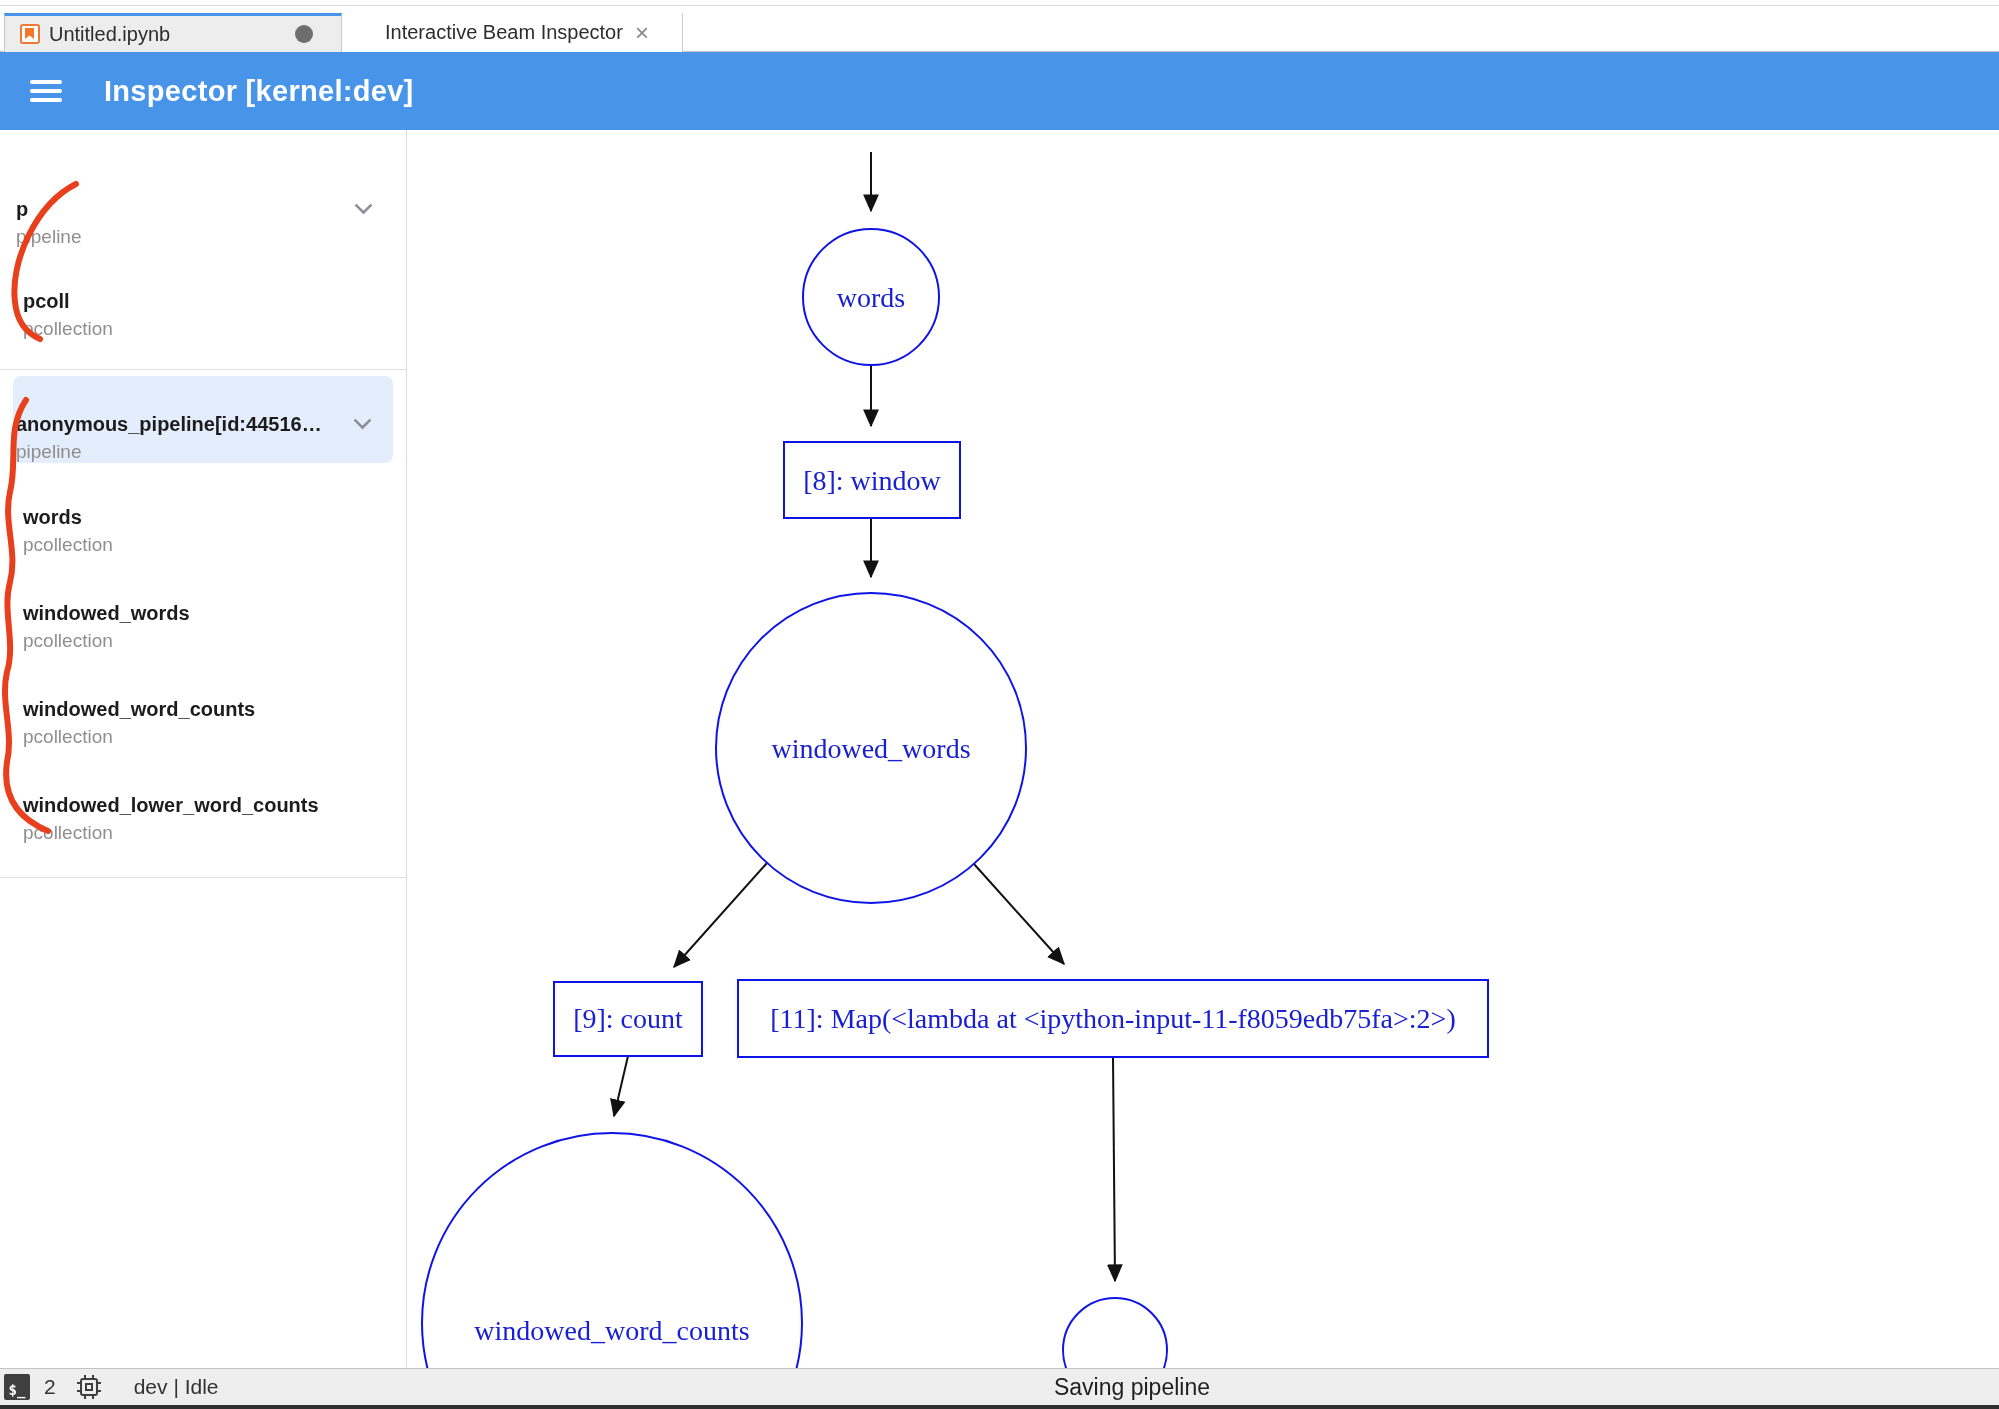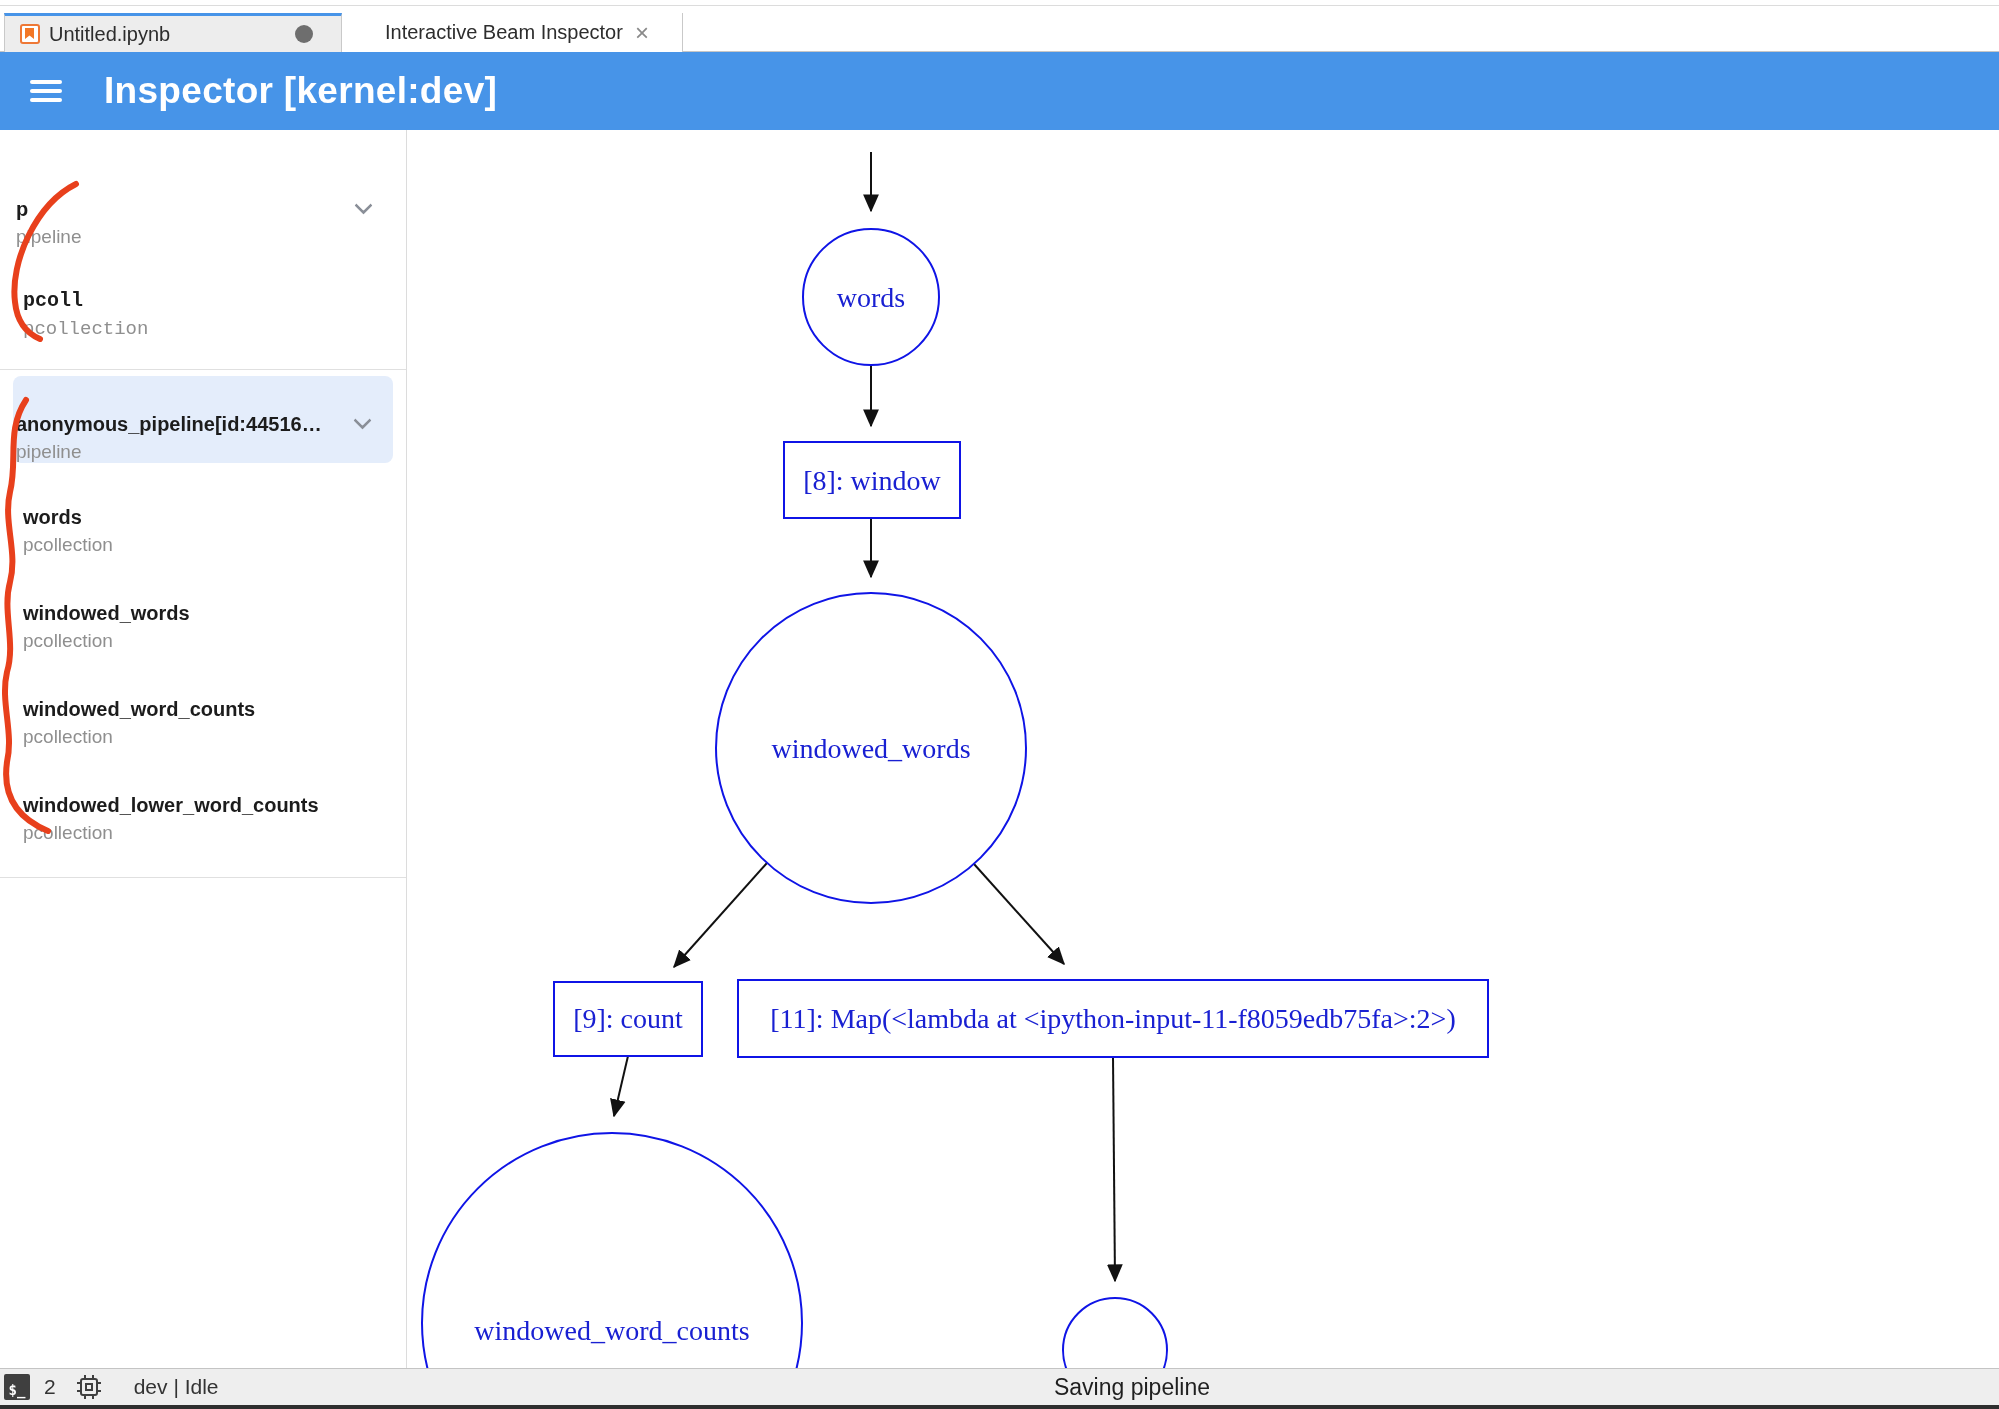--- a/index.html
+++ b/index.html
@@ -25,21 +25,21 @@
                    clip-path:polygon(0 0,100% 0,100% 100%,50% 68%,0 100%); }
   .dirty-dot { position:absolute; right:28px; top:50%; margin-top:-9px; width:18px; height:18px;
                border-radius:50%; background:#6e6e6e; }
   .close-x { margin-left:12px; color:#8a8a8a; font-size:24px; line-height:1; font-weight:400; }
 
   
   .appbar { position:absolute; left:0; top:52px; width:100%; height:78px; background:#4794e8;
             display:flex; align-items:center; }
   .hamburger { margin-left:30px; width:32px; cursor:pointer; }
   .hamburger span { display:block; width:32px; height:4px; background:#fff; border-radius:2px; margin:5px 0; }
-  .appbar-title { color:#fff; font-size:37px; font-weight:bold; margin-left:42px; letter-spacing:.3px; }
+  .appbar-title { color:#fff; font-size:29px; font-weight:bold; margin-left:42px; letter-spacing:.3px; }
 
   
   .content { position:absolute; left:0; top:130px; width:100%; height:1238px; background:#fff; overflow:hidden; }
 
   
   .sidebar { position:absolute; left:0; top:0; width:407px; height:100%; background:#fff;
              border-right:1px solid #dcdcdc; }
   .panel { border-bottom:1px solid #e0e0e0; }
   .panel-1 { margin-top:23px; padding:42px 0 26px 0; }
   .panel-2 { padding:6px 0 30px 0; }
@@ -112,21 +112,21 @@
 
     <div class="sidebar">
 
       <div class="panel panel-1">
         <div class="row toplevel">
           <div class="name">p</div>
           <div class="type">pipeline</div>
           <span class="chev"></span>
         </div>
         <div class="gap34"></div>
-        <div class="row childrow" style="margin-top:0;font-family:Liberation Mono, monospace;">
+        <div class="row childrow" style="margin-top:0;">
           <div class="name">pcoll</div>
           <div class="type">pcollection</div>
         </div>
       </div>
 
       <div class="panel panel-2">
         <div class="row selrow">
           <div class="name">anonymous_pipeline[id:44516…</div>
           <div class="type">pipeline</div>
           <span class="chev"></span>

